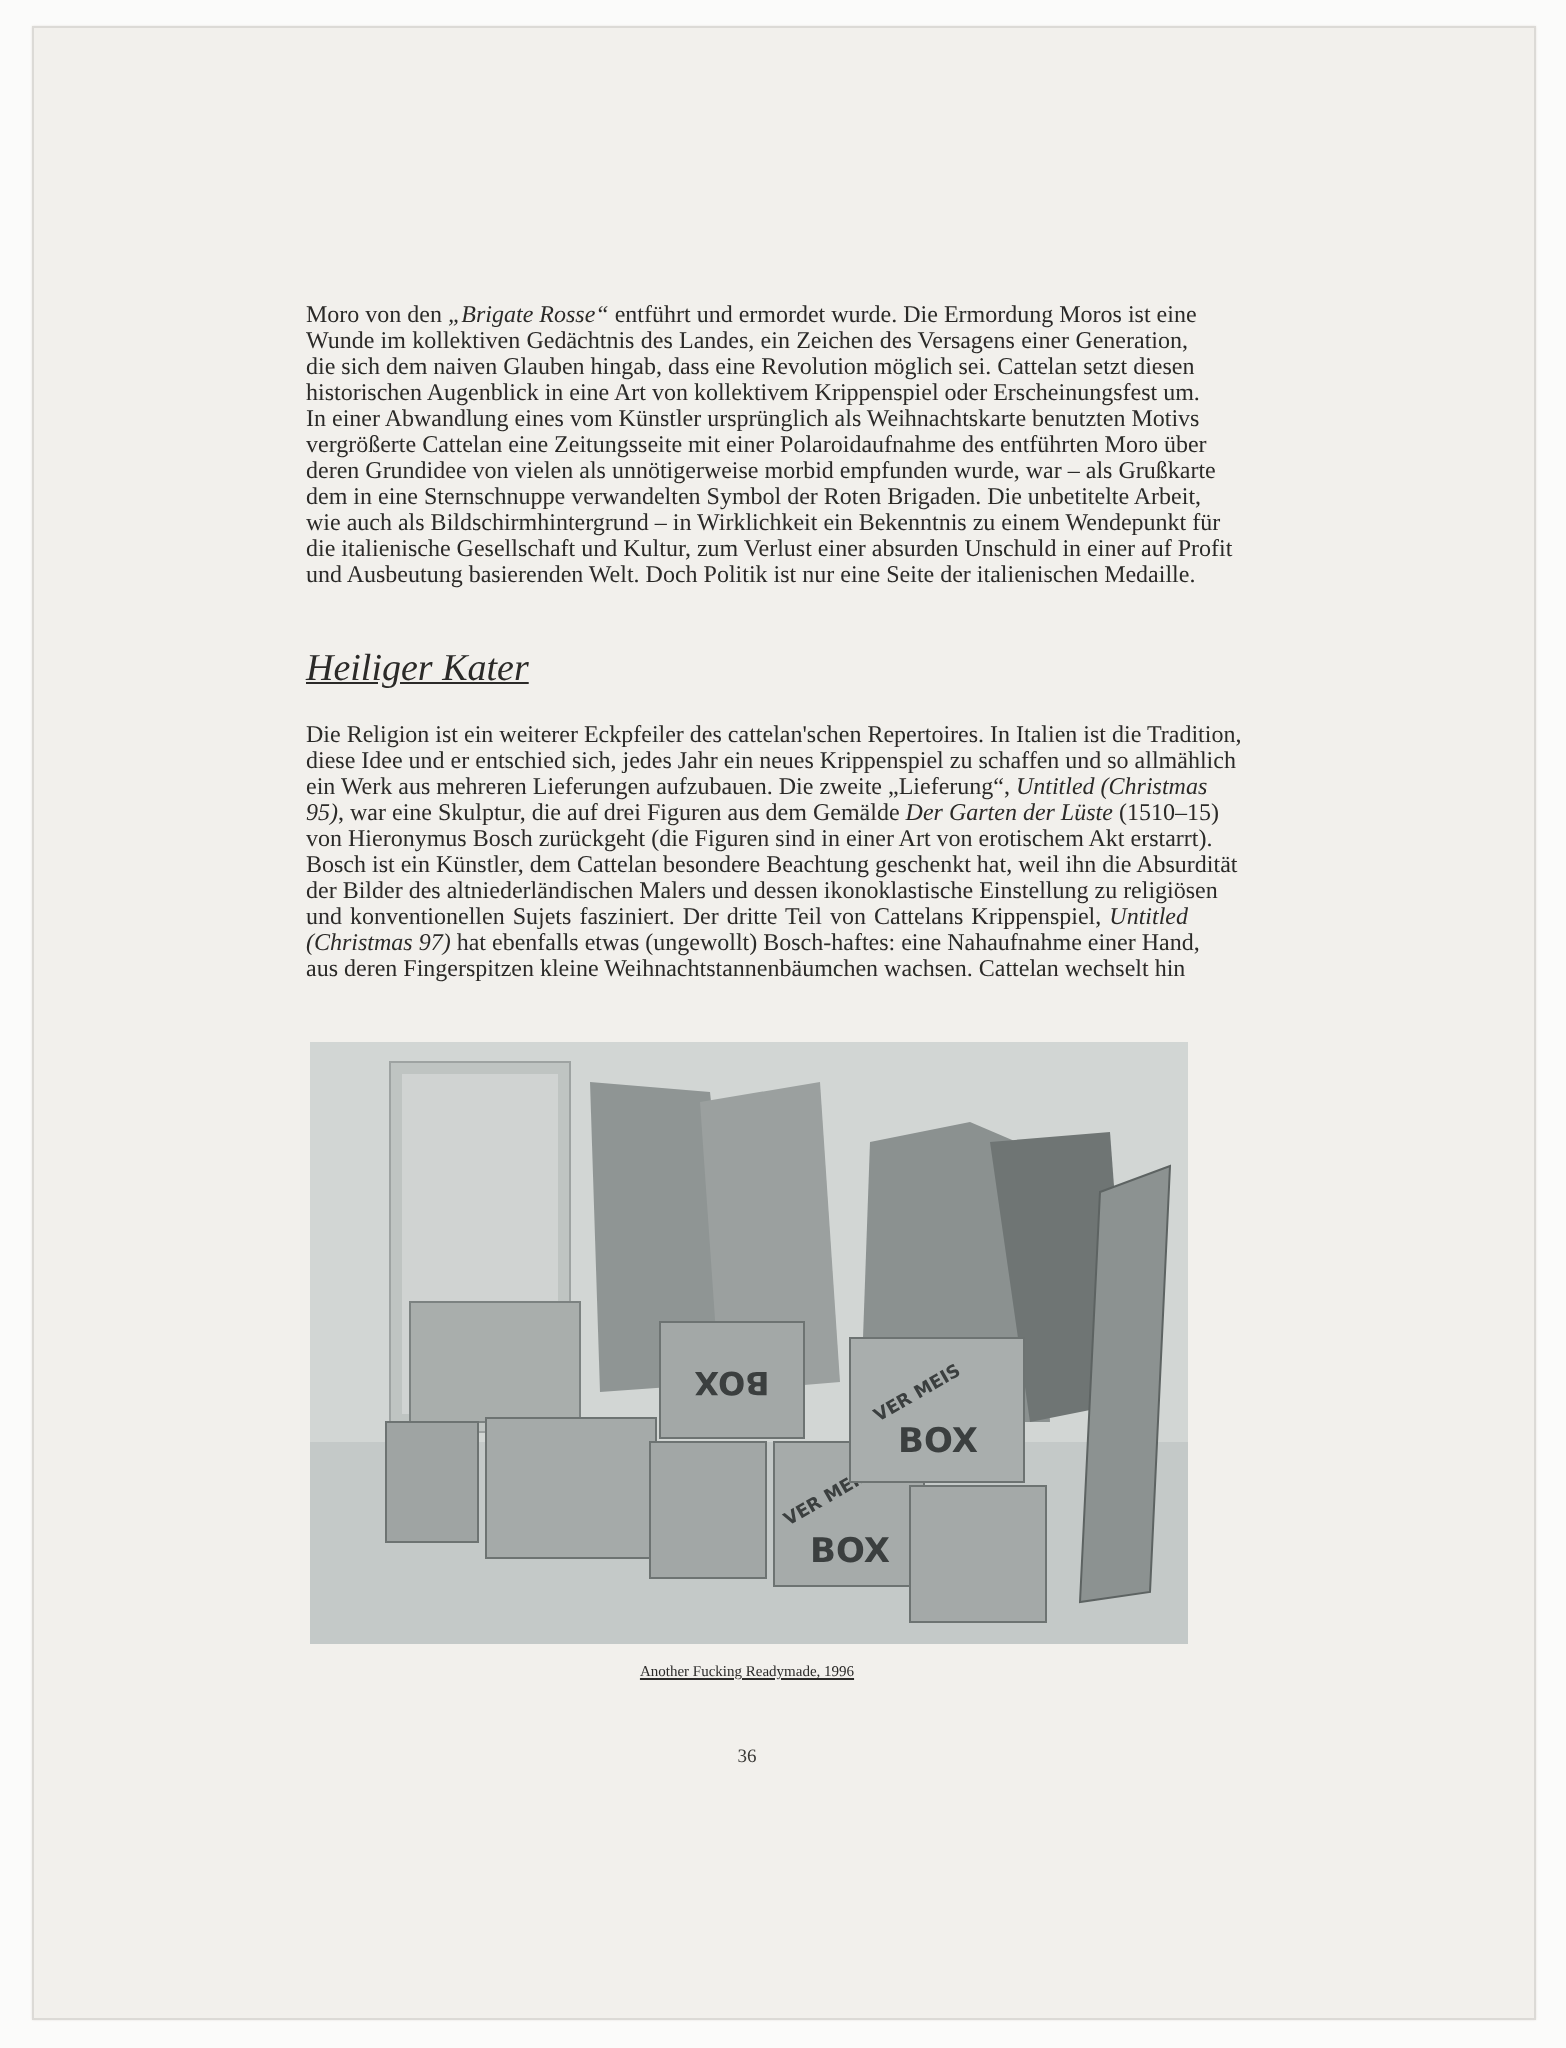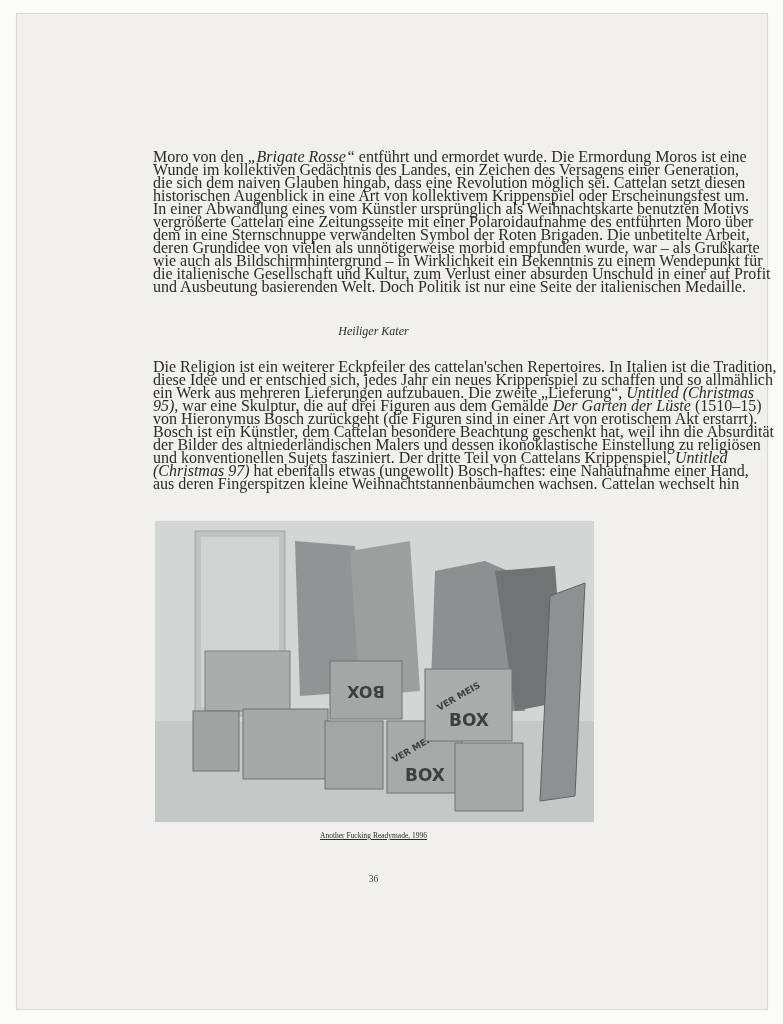--- a/index.html
+++ b/index.html
@@ -1,42 +1,42 @@
 <!DOCTYPE html>
 <html><head>
 <meta charset="utf-8">
 <style>
   html, body { margin:0; padding:0; }
   body { width:783px; height:1024px; background:#fbfbfa; position:relative; overflow:hidden; font-family:"Liberation Serif","DejaVu Serif",serif; }
   .page { position:absolute; left:16px; top:13px; width:750px; height:995px; background:#f2f0ec; border:1px solid #dcdad6; box-shadow:0 0 1px #e6e4e0; }
-  .text-block { position:absolute; left:153px; width:441px; color:#2b2a28; font-size:16px; line-height:12.95px; text-align:justify; }
+  .text-block { position:absolute; left:153px; width:441px; color:#2b2a28; font-size:12px; line-height:12.95px; text-align:justify; }
   .line { display:block; text-align:justify; text-align-last:justify; white-space:nowrap; overflow:visible; }
   .line.last { text-align-last:left; }
   .p1 { top:151px; }
-  .heading { position:absolute; left:153px; width:441px; top:324px; text-align:center; font-style:italic; font-size:12px; color:#2b2a28; }
+  .heading { position:absolute; left:153px; width:441px; top:324px; font-style:italic; font-size:19px; color:#2b2a28;text-decoration:underline; }
   .p2 { top:361px; }
   em { font-style:italic; }
   .figure { position:absolute; left:155px; top:521px; width:439px; height:301px; background:#c9ccca; overflow:hidden; }
   .caption { position:absolute; left:153px; width:441px; top:831px; text-align:center; font-size:7.5px; color:#2b2a28;text-decoration:underline; }
   .pagenum { position:absolute; left:153px; width:441px; top:874px; text-align:center; font-size:9.5px; color:#3a3936; }
 </style>
 </head>
 <body>
 
 <div class="page"></div>
 
 <div class="text-block p1" id="p1">
     <span class="line">Moro von den <em>„Brigate Rosse“</em> entführt und ermordet wurde. Die Ermordung Moros ist eine</span>
     <span class="line">Wunde im kollektiven Gedächtnis des Landes, ein Zeichen des Versagens einer Generation,</span>
     <span class="line">die sich dem naiven Glauben hingab, dass eine Revolution möglich sei. Cattelan setzt diesen</span>
     <span class="line">historischen Augenblick in eine Art von kollektivem Krippenspiel oder Erscheinungsfest um.</span>
     <span class="line">In einer Abwandlung eines vom Künstler ursprünglich als Weihnachtskarte benutzten Motivs</span>
     <span class="line">vergrößerte Cattelan eine Zeitungsseite mit einer Polaroidaufnahme des entführten Moro über</span>
+    <span class="line">deren Grundidee von vielen als unnötigerweise morbid empfunden wurde, war – als Grußkarte</span>
     <span class="line">dem in eine Sternschnuppe verwandelten Symbol der Roten Brigaden. Die unbetitelte Arbeit,</span>
-    <span class="line">deren Grundidee von vielen als unnötigerweise morbid empfunden wurde, war – als Grußkarte</span>
     <span class="line">wie auch als Bildschirmhintergrund – in Wirklichkeit ein Bekenntnis zu einem Wendepunkt für</span>
     <span class="line">die italienische Gesellschaft und Kultur, zum Verlust einer absurden Unschuld in einer auf Profit</span>
     <span class="line last">und Ausbeutung basierenden Welt. Doch Politik ist nur eine Seite der italienischen Medaille.</span>
   </div>
 
 <div class="heading">Heiliger Kater</div>
 
 <div class="text-block p2" id="p2">
     <span class="line">Die Religion ist ein weiterer Eckpfeiler des cattelan'schen Repertoires. In Italien ist die Tradition,</span>
     <span class="line">diese Idee und er entschied sich, jedes Jahr ein neues Krippenspiel zu schaffen und so allmählich</span>

